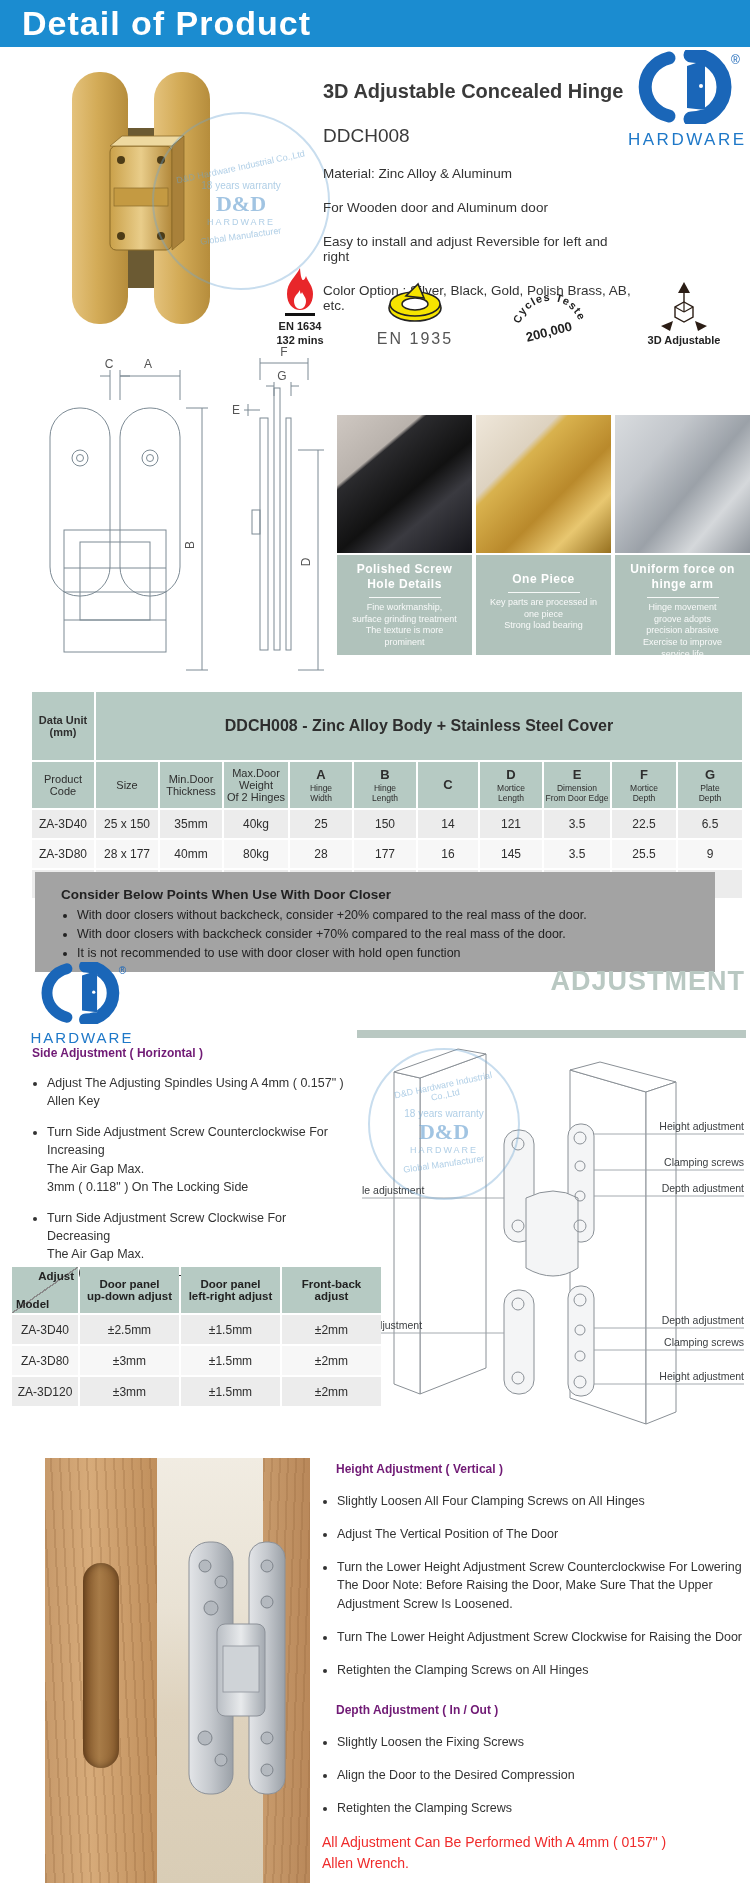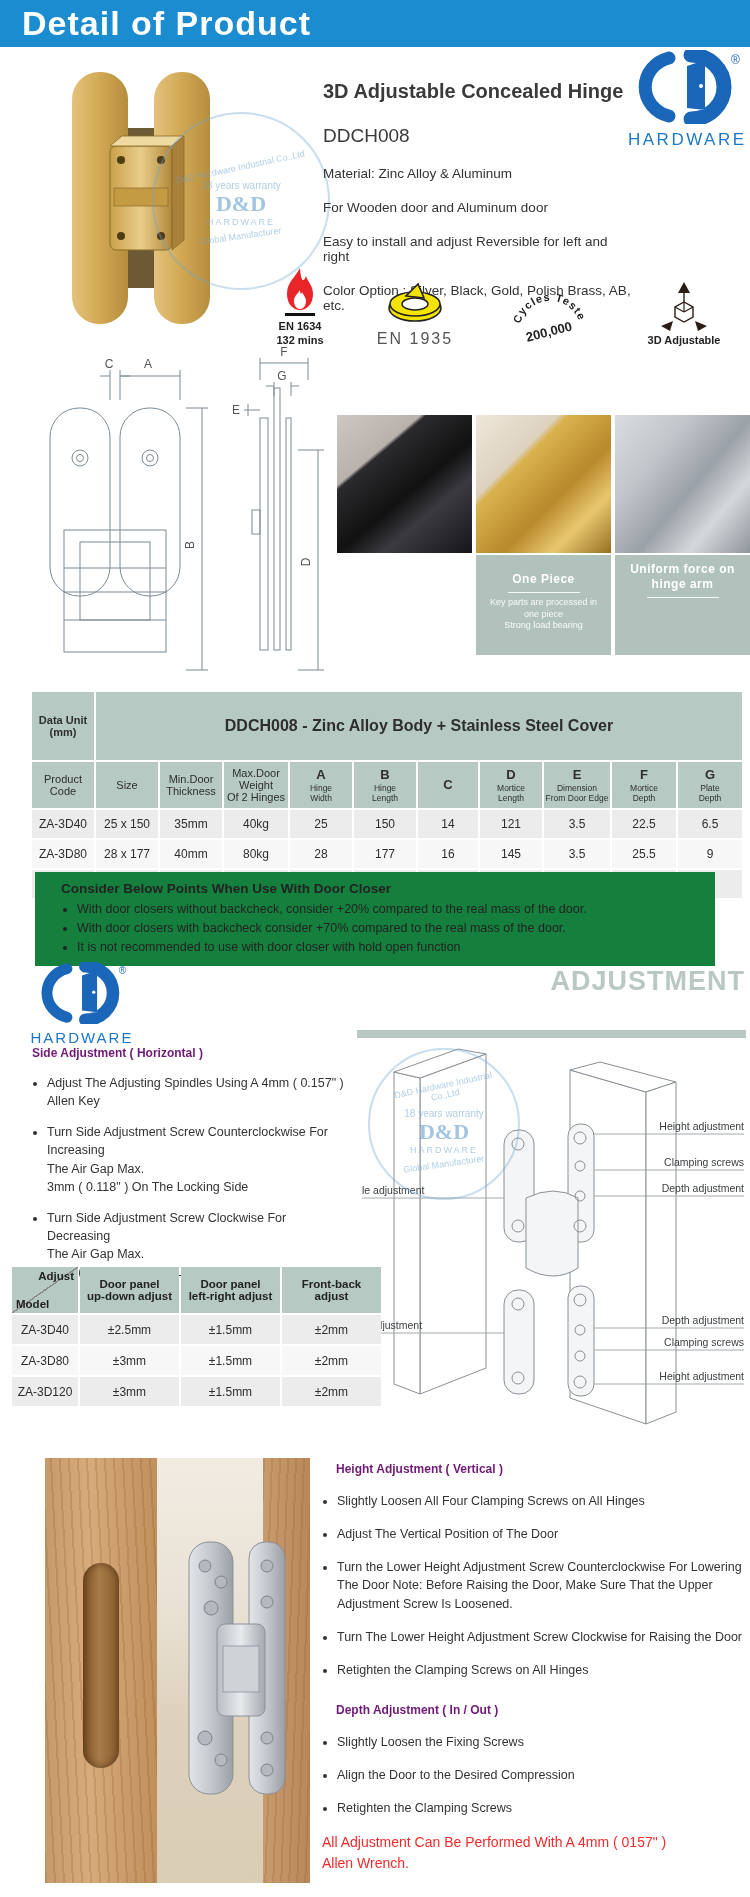--- a/index.html
+++ b/index.html
@@ -66,21 +66,21 @@
   .spec-table .sage { background:#b6cac3; }
   .spec-corner { width:62px; font-size:11px; font-weight:bold; color:#2e2e2e; padding:22px 2px; }
   .spec-title { font-size:16px; font-weight:bold; color:#2e2e2e; }
   .h-plain { font-size:11px; font-weight:normal; color:#2e2e2e; padding:5px 1px; }
   .h-letter .lt { font-size:13px; font-weight:bold; color:#2e2e2e; }
   .h-letter .sub { font-size:8.5px; font-weight:normal; color:#2e2e2e; margin-top:1px; }
   .spec-table td { font-size:12px; color:#2e2e2e; height:28px; background:#ececec; }
   .spec-table tr.alt td { background:#f7f7f7; }
 
   
-  .consider-box { position:absolute; top:872px; left:35px; width:680px; background:#15803d; padding:9px 10px 12px 26px; }
+  .consider-box { position:absolute; top:872px; left:35px; width:680px; background:#a3a3a3; padding:15px 10px 12px 26px; }
   .consider-box .ct { font-size:13.5px; font-weight:bold; color:#222; margin-bottom:6px; }
   .consider-box ul { list-style:disc; padding-left:16px; }
   .consider-box li { font-size:12.5px; color:#222; margin-top:5px; }
 
   
   .adjustment-title { position:absolute; top:966px; left:355px; width:390px; text-align:right; font-size:27px; font-weight:bold; color:#b9c8c2; letter-spacing:1px; }
   .adjustment-bar { position:absolute; top:1030px; left:357px; width:389px; height:8px; background:#b9c8c2; }
 
   
   .side-adjust { position:absolute; top:1046px; left:32px; width:318px; }
@@ -287,37 +287,51 @@
         <text x="274" y="50" text-anchor="middle">G</text>
         <text x="228" y="84" text-anchor="middle">E</text>
         <text x="302" y="232" text-anchor="middle" transform="rotate(-90 302 232)">D</text>
       </g>
     </svg>
   </div>
 
   <div class="features">
     <div class="feature-card">
       <div class="feature-photo photo-black"></div>
+      <div class="feature-caption">
+        <div class="ft pre">Polished Screw
+Hole Details</div>
+        <div class="rule"></div>
+        <div class="fd pre">Fine workmanship,
+surface grinding treatment
+The texture is more
+prominent</div>
+      </div>
     </div>
     <div class="feature-card">
       <div class="feature-photo photo-gold"></div>
       <div class="feature-caption">
         <div class="ft pre" style="margin-top:10px">One Piece</div>
         <div class="rule"></div>
         <div class="fd pre">Key parts are processed in
 one piece
 Strong load bearing</div>
       </div>
     </div>
     <div class="feature-card">
       <div class="feature-photo photo-silver"></div>
       <div class="feature-caption">
         <div class="ft pre">Uniform force on
 hinge arm</div>
         <div class="rule"></div>
+        <div class="fd pre">Hinge movement
+groove adopts
+precision abrasive
+Exercise to improve
+service life</div>
       </div>
     </div>
   </div>
 
   <table class="spec-table">
     <colgroup>
       <col style="width:62px">
         <col style="width:62px">
         <col style="width:62px">
         <col style="width:64px">

